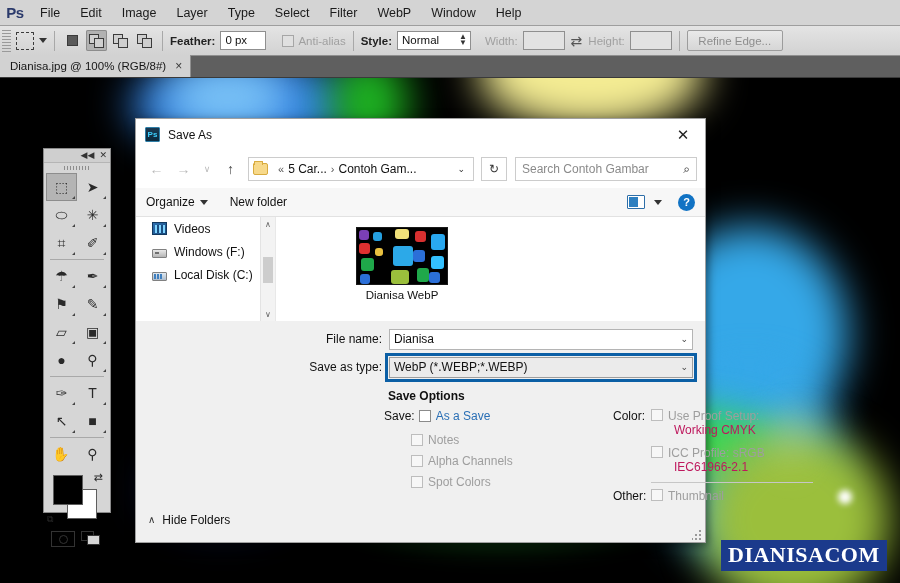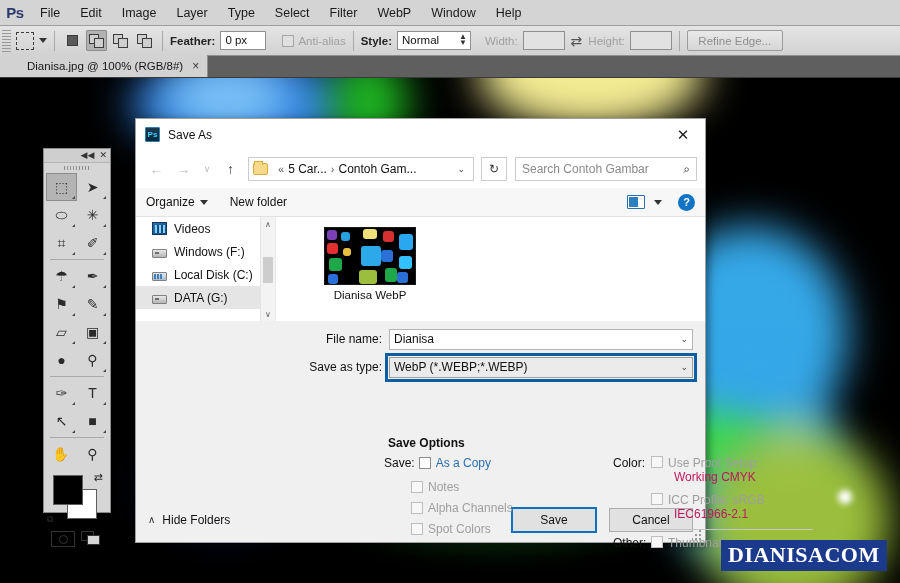--- a/index.html
+++ b/index.html
@@ -98,21 +98,21 @@
 
   
   .tabstrip {
     position: absolute; left: 0; top: 56px; width: 900px; height: 22px;
     background: #5f5f5f;
     border-bottom: 1px solid #3a3a3a;
     display: flex; align-items: flex-end;
   }
   .doctab {
     height: 22px; background: #d2d2d2;
-    display: flex; align-items: center; padding: 0 8px 0 27px;
+    display: flex; align-items: center; padding: 0 8px 0 10px;
     font-size: 11.5px; color: #161616;
     border-right: 1px solid #909090;
   }
   .doctab .x { margin-left: 9px; font-size: 12px; color: #3a3a3a; }
 
   
   .canvas-wrap {
     position: absolute; left: 0; top: 78px; width: 900px; height: 505px;
     background: #000;
     overflow: hidden;
@@ -293,21 +293,21 @@
   }
   .nav-scroll .arr {
     height: 14px; display: flex; align-items: center; justify-content: center;
     font-size: 8px; color: #606060;
   }
   .nav-scroll .arr.bot { position: absolute; bottom: 0; left: 0; right: 0; }
   .nav-scroll .thumb {
     position: absolute; left: 2px; right: 2px; top: 40px; height: 26px; background: #cdcdcd;
   }
   .files-pane { flex: 1; background: #fff; padding: 10px 0 0 48px; }
-  .file-item { width: 92px; }
+  .file-item { width: 92px; margin-left: 32px; }
   .file-thumb {
     width: 92px; height: 58px; background: #000; position: relative; overflow: hidden;
     border: 1px solid #1a1a1a;
   }
   .ic { position: absolute; border-radius: 3px; }
   .file-name {
     font-size: 11.5px; color: #111; text-align: center; margin-top: 4px;
   }
 
   .dlg-fields { background: #f0f0f0; padding: 6px 0 0 0; flex: none; }
@@ -321,21 +321,21 @@
     padding: 0 4px; font-size: 12px; color: #111; position: relative;
   }
   .field-ctl .caret {
     margin-left: auto; font-size: 9px; color: #444;
   }
   .field-ctl.highlight {
     outline: 3px solid #0b5fa5; outline-offset: 1px; background: #ebebeb;
     border-color: #9d9d9d;
   }
 
-  .dlg-options { flex: 1; background: #f0f0f0; position: relative; padding-top: 6px; margin-top: 47px; }
+  .dlg-options { flex: 1; background: #f0f0f0; position: relative; padding-top: 6px; }
   .so-title {
     position: absolute; left: 252px; top: 6px; font-size: 12px; color: #111; font-weight: bold;
   }
   .so-saverow {
     position: absolute; left: 248px; top: 26px; display: flex; align-items: center; font-size: 12px;
   }
   .so-lbl { color: #111; margin-right: 4px; }
   .cb {
     width: 12px; height: 12px; border: 1px solid #8b8b8b; background: #fff;
     margin-right: 5px; flex: none;
@@ -610,24 +610,20 @@
           <span class="dico video"></span>
           <span>Videos</span>
         </div>
         <div class="nav-row">
           <span class="dico drive win"></span>
           <span>Windows (F:)</span>
         </div>
         <div class="nav-row">
           <span class="dico drive c"></span>
           <span>Local Disk (C:)</span>
-        </div>
-        <div class="nav-row sel">
-          <span class="dico drive g"></span>
-          <span>DATA (G:)</span>
         </div>
         <div class="nav-scroll">
           <div class="arr">∧</div>
           <div class="thumb"></div>
           <div class="arr bot">∨</div>
         </div>
       </div>
       <div class="files-pane">
         <div class="file-item">
           <div class="file-thumb" id="thumb-icons">
@@ -668,21 +664,21 @@
         </div>
       </div>
     </div>
 
     <div class="dlg-options">
       <div class="so-title">Save Options</div>
 
       <div class="so-saverow">
         <span class="so-lbl">Save:</span>
         <span class="cb"></span>
-        <span class="blue-txt">As a Copy</span>
+        <span class="blue-txt">As a Save</span>
       </div>
 
       <div class="so-list">
         <div class="so-row">
           <span class="cb dim"></span>
           <span class="dim-txt">Notes</span>
         </div>
         <div class="so-row">
           <span class="cb dim"></span>
           <span class="dim-txt">Alpha Channels</span>
@@ -713,22 +709,18 @@
           <span class="dim-txt">Thumbnail</span>
         </div>
       </div>
     </div>
 
     <div class="dlg-footer">
       <div class="hide-folders">
         <span class="chev-up">∧</span>
         <span>Hide Folders</span>
       </div>
-      <div class="footer-spacer">
-        <div class="dlg-btn primary">Save</div>
-        <div class="dlg-btn">Cancel</div>
-      </div>
     </div>
     <div class="resize-grip"></div>
   </div>
 
   <div class="watermark">DIANISACOM</div>
 </div>
 
 </body></html>

